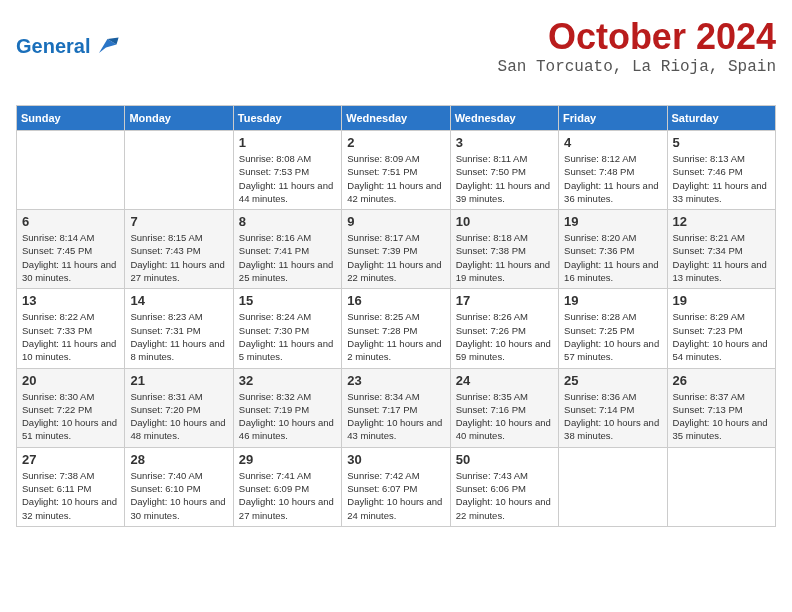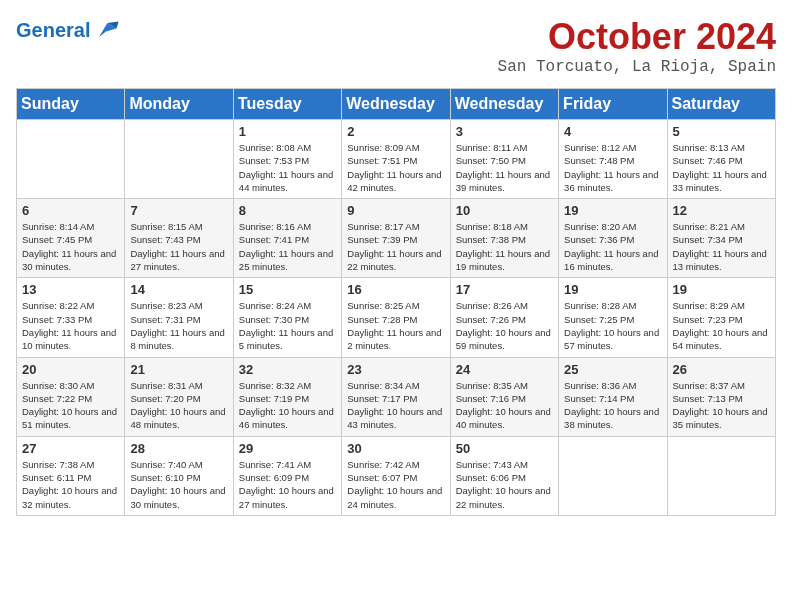--- a/index.html
+++ b/index.html
@@ -5,23 +5,23 @@
     * { box-sizing: border-box; margin: 0; padding: 0; }
     body {
       font-family: Arial, sans-serif;
       background: #fff;
       width: 792px;
       min-height: 612px;
       padding: 16px;
     }
     .header {
       display: flex;
-      align-items: flex-start;
+      align-items: center;
       justify-content: space-between;
-      margin-bottom: 12px;
+      margin-bottom: 29px;
     }
     .logo {
       display: flex;
       align-items: center;
     }
     .logo-text {
       font-size: 20px;
       font-weight: bold;
       color: #333;
       line-height: 1.1;
@@ -47,21 +47,21 @@
       color: #555;
       font-family: Liberation Mono, monospace;
     }
     table {
       width: 100%;
       border-collapse: collapse;
     }
     thead tr th {
       background: #2a75c7;
       color: #fff;
-      font-size: 16px;
+      font-size: 11px;
       font-weight: bold;
       padding: 6px 4px;
       text-align: left;
       border: 1px solid #ccc;
     }
     tbody tr td {
       border: 1px solid #ccc;
       vertical-align: top;
       padding: 4px 5px;
       font-size: 10px;

